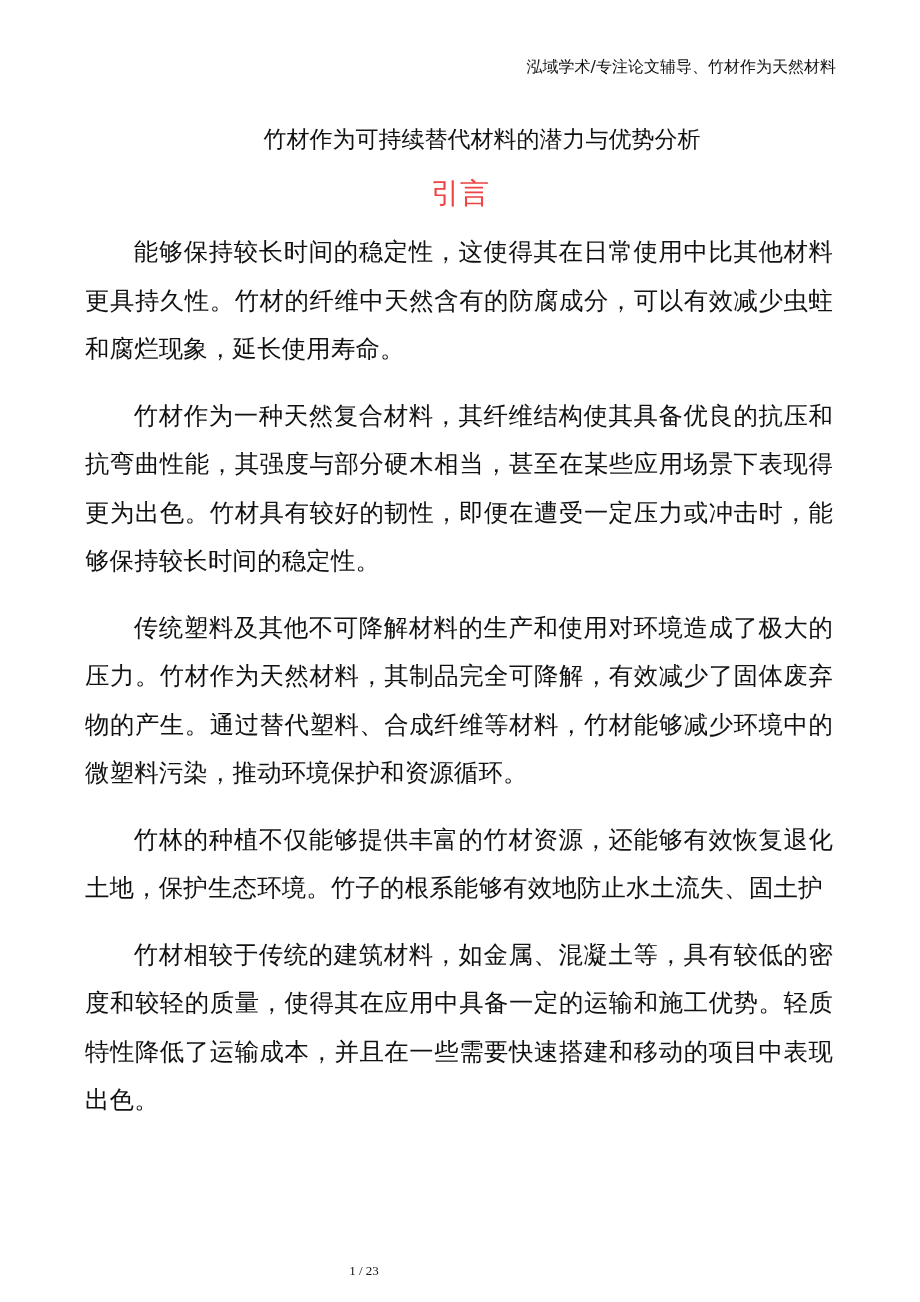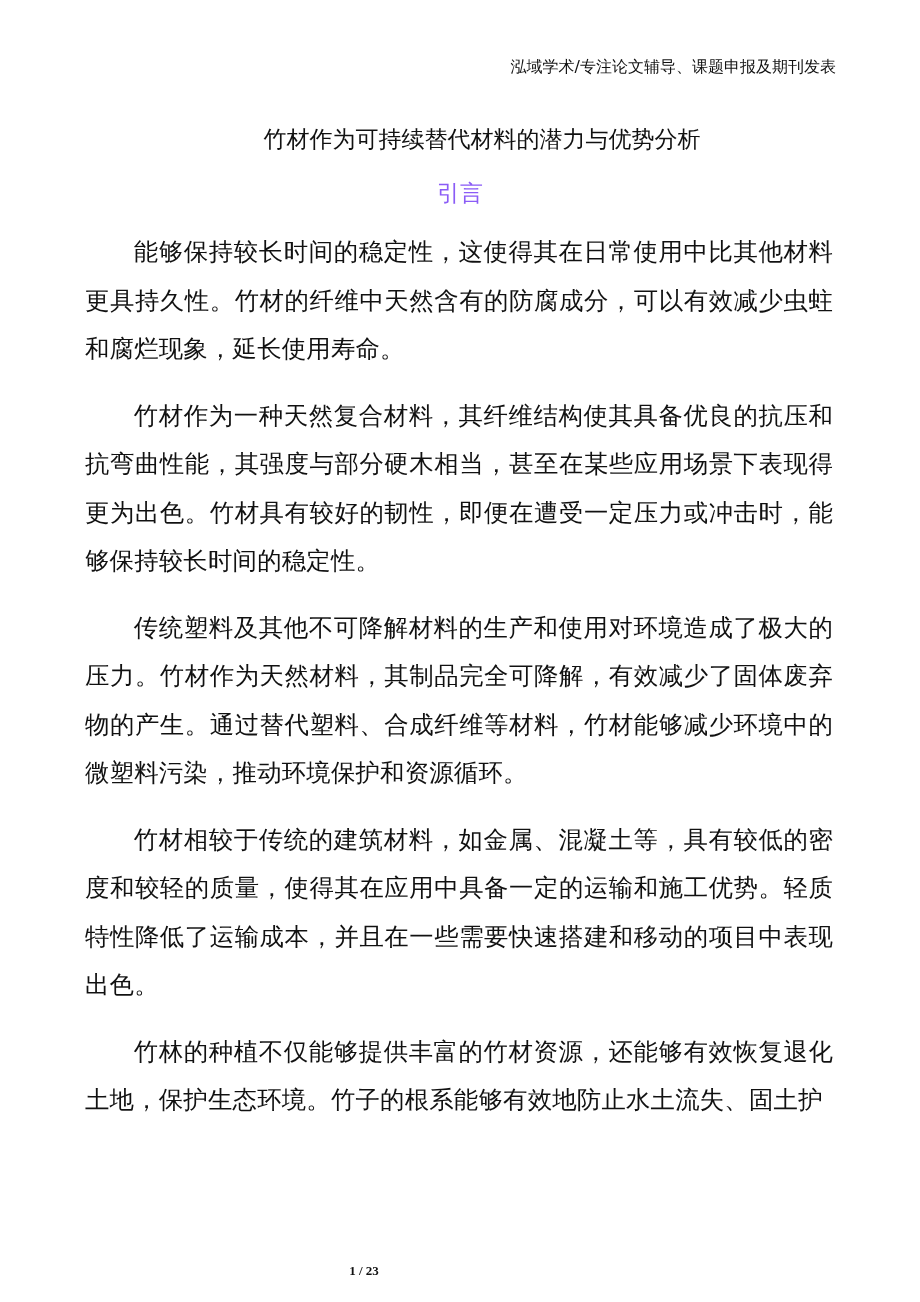--- a/index.html
+++ b/index.html
@@ -12,49 +12,49 @@
     position: absolute; top: 56px; right: 84px;
     font-size: 16px; line-height: 22px; color: #111;
     font-family: "DejaVu Sans", sans-serif;
   }
   .title {
     position: absolute; top: 122px; left: 0; width: 920px; text-align: center;
     font-size: 23px; line-height: 34px; color: #111; padding-left: 22px;
   }
   .section-heading {
     position: absolute; top: 176px; left: 0; width: 920px; text-align: center;
-    font-size: 23px; line-height: 34px; color: #8b5cf6;
+    font-size: 29px; line-height: 34px; color: #ef4444;
   }
   .body {
     position: absolute; top: 228px; left: 85px; width: 748px;
   }
   .para {
     margin: 0 0 18px 0;
     font-family: "DejaVu Serif", "Liberation Serif", serif;
     font-size: 24.4px; line-height: 48.5px;
     text-indent: 2em; text-align: justify; text-align-last: left;
     letter-spacing: 0.2px;
     color: #111;
   }
   .footer {
     position: absolute; top: 1262px; left: 0; width: 728px; text-align: center;
     font-family: "Liberation Serif", "DejaVu Serif", serif;
-    font-weight: bold; font-size: 13px; line-height: 18px; color: #111;
+    font-weight: normal; font-size: 13px; line-height: 18px; color: #111;
   }
 </style>
 </head>
 <body>
 
-<div class="header">泓域学术/专注论文辅导、课题申报及期刊发表</div>
+<div class="header">泓域学术/专注论文辅导、竹材作为天然材料</div>
 
 <div class="title">竹材作为可持续替代材料的潜力与优势分析</div>
 
 <div class="section-heading">引言</div>
 
 <div class="body">
   <p class="para">能够保持较长时间的稳定性，这使得其在日常使用中比其他材料更具持久性。竹材的纤维中天然含有的防腐成分，可以有效减少虫蛀和腐烂现象，延长使用寿命。</p>
   <p class="para">竹材作为一种天然复合材料，其纤维结构使其具备优良的抗压和抗弯曲性能，其强度与部分硬木相当，甚至在某些应用场景下表现得更为出色。竹材具有较好的韧性，即便在遭受一定压力或冲击时，能够保持较长时间的稳定性。</p>
   <p class="para">传统塑料及其他不可降解材料的生产和使用对环境造成了极大的压力。竹材作为天然材料，其制品完全可降解，有效减少了固体废弃物的产生。通过替代塑料、合成纤维等材料，竹材能够减少环境中的微塑料污染，推动环境保护和资源循环。</p>
+  <p class="para">竹林的种植不仅能够提供丰富的竹材资源，还能够有效恢复退化土地，保护生态环境。竹子的根系能够有效地防止水土流失、固土护</p>
   <p class="para">竹材相较于传统的建筑材料，如金属、混凝土等，具有较低的密度和较轻的质量，使得其在应用中具备一定的运输和施工优势。轻质特性降低了运输成本，并且在一些需要快速搭建和移动的项目中表现出色。</p>
-  <p class="para">竹林的种植不仅能够提供丰富的竹材资源，还能够有效恢复退化土地，保护生态环境。竹子的根系能够有效地防止水土流失、固土护</p>
 </div>
 
 <div class="footer">1 / 23</div>
 
 </body></html>

